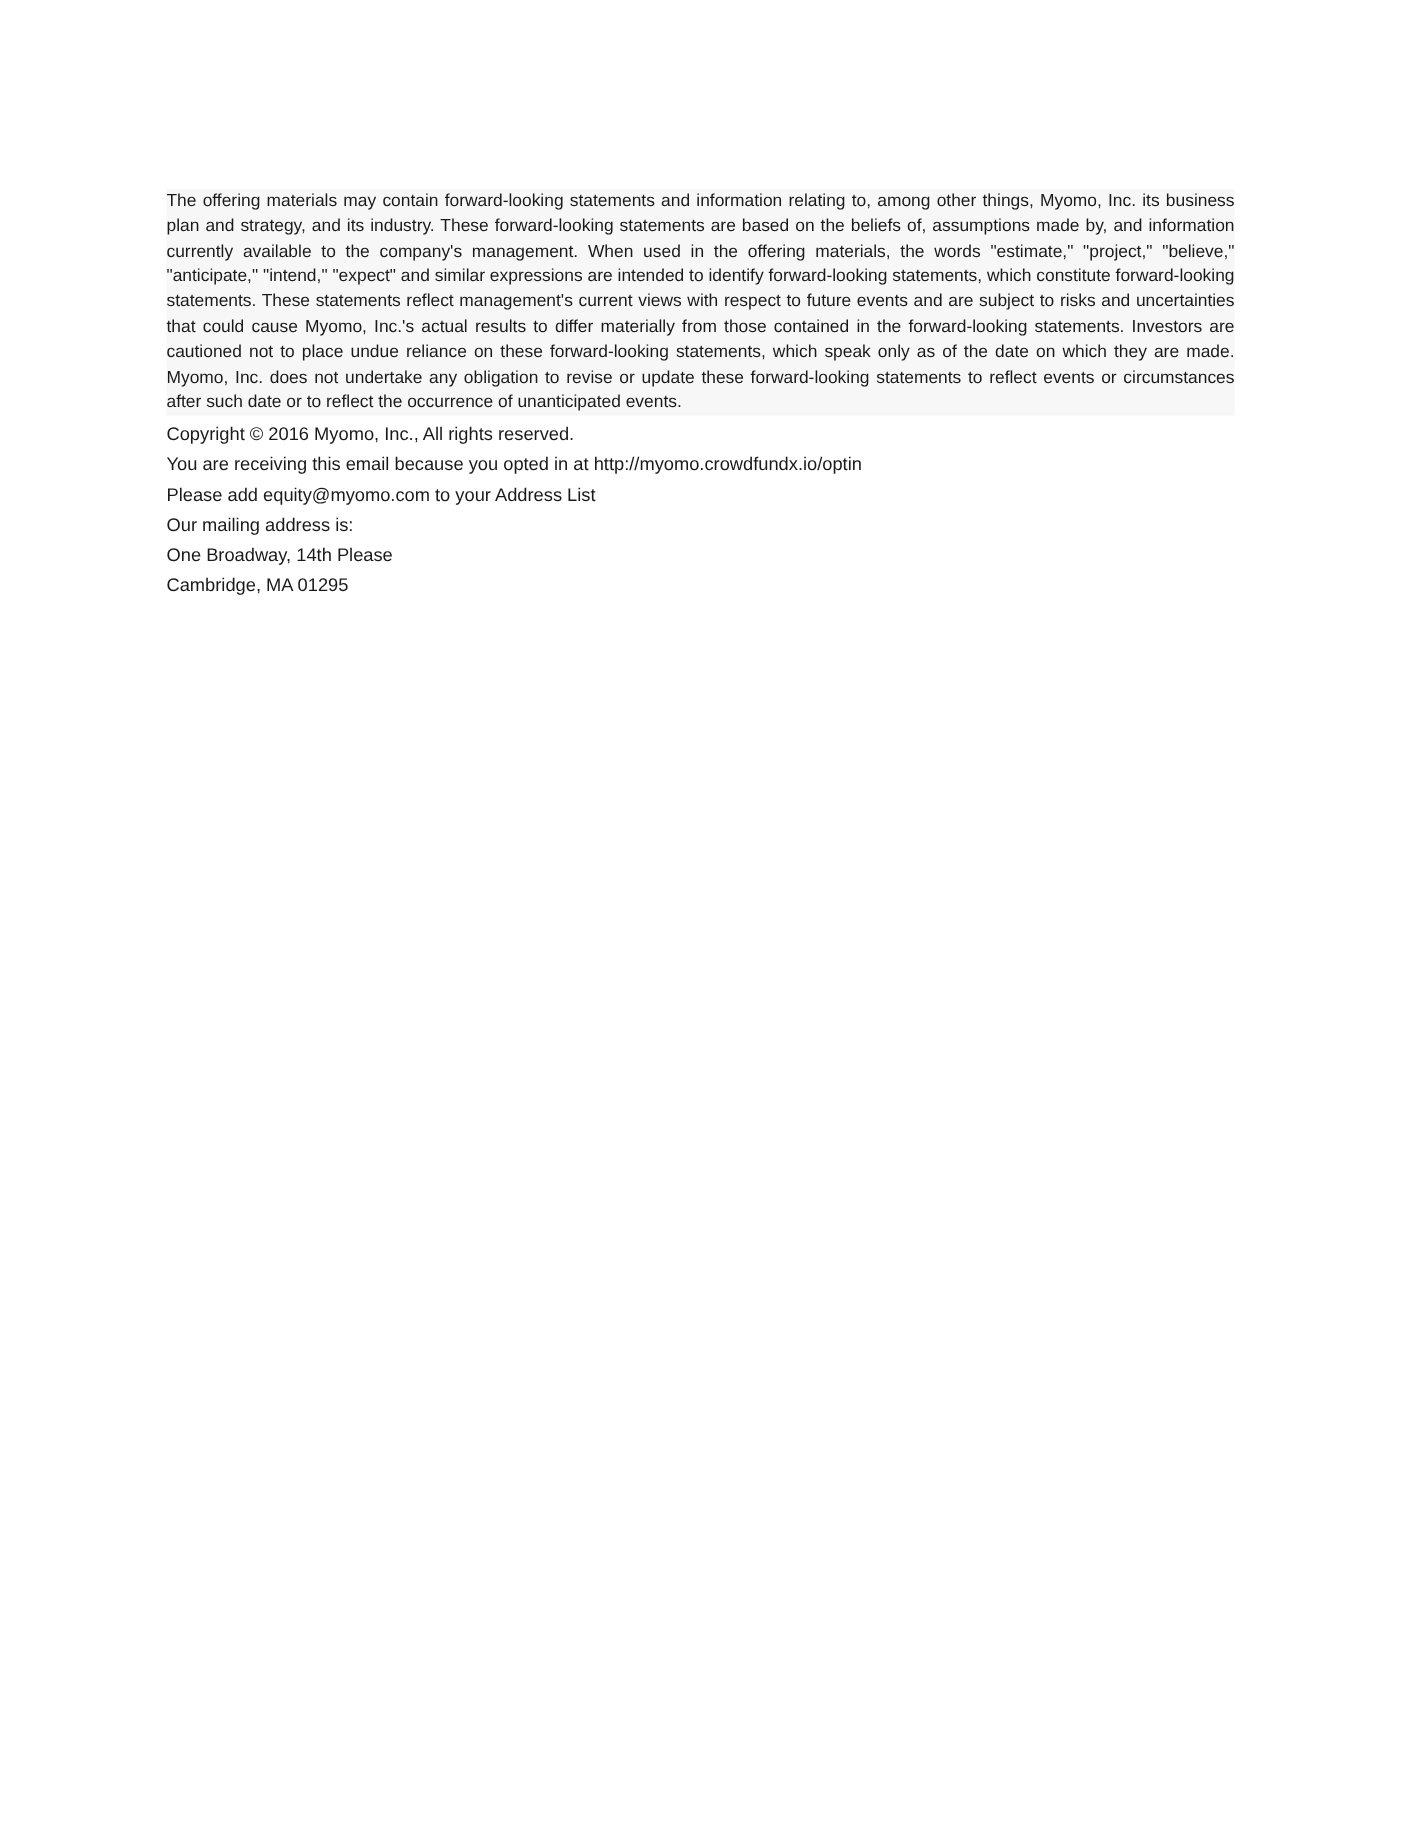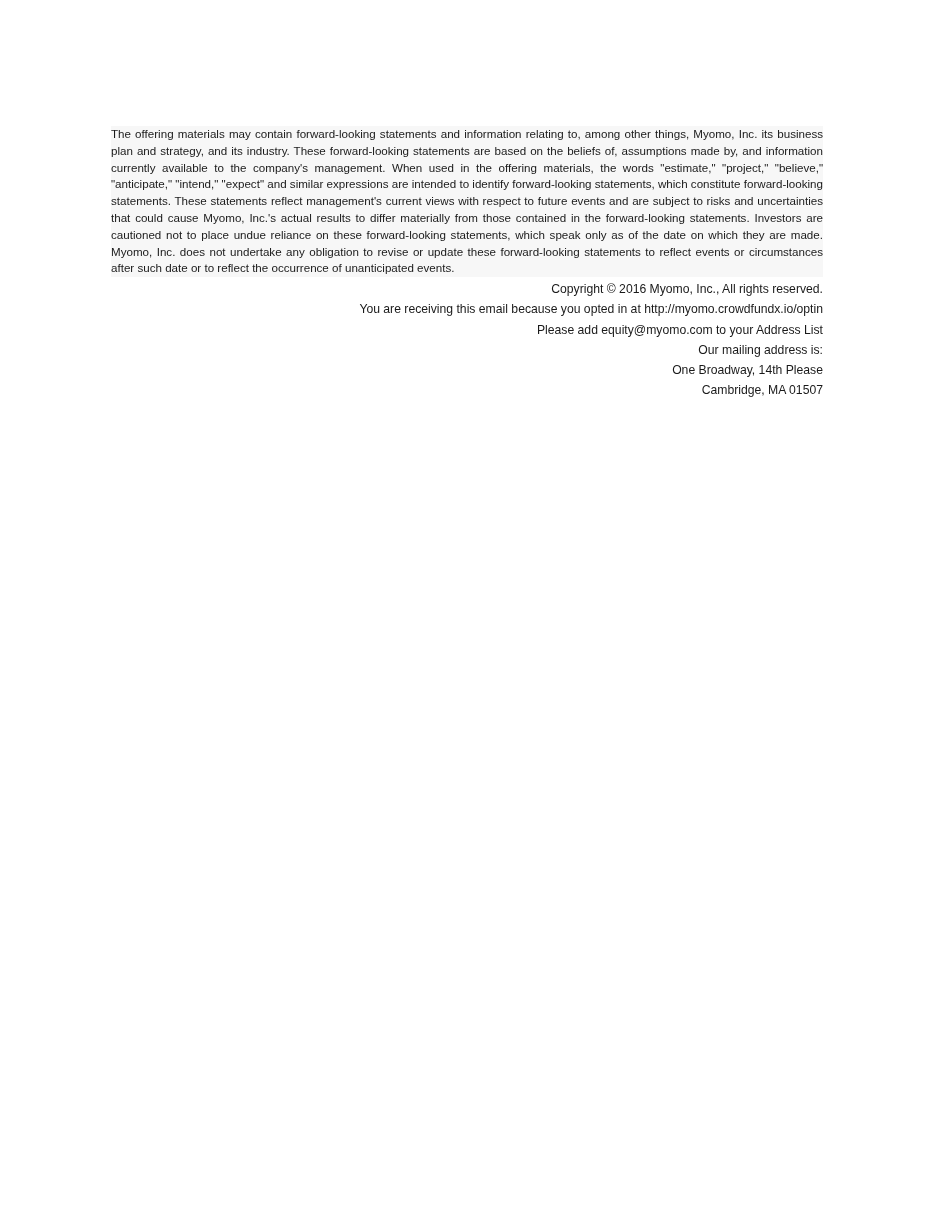--- a/index.html
+++ b/index.html
@@ -41,21 +41,21 @@
 
   .disclaimer p {
     margin: 0;
   }
 
   .footer {
     position: absolute;
     left: 111px;
     top: 279px;
     width: 712px;
-    text-align: right;
+    text-align: left;
     font-size: 12.2px;
     line-height: 1.66;
     color: #1a1a1a;
   }
 
   .footer-line {
     display: block;
     white-space: nowrap;
   }
 
@@ -88,17 +88,17 @@
   <div class="disclaimer">
     <p>The offering materials may contain forward-looking statements and information relating to, among other things, Myomo, Inc. its business plan and strategy, and its industry. These forward-looking statements are based on the beliefs of, assumptions made by, and information currently available to the company's management. When used in the offering materials, the words "estimate," "project," "believe," "anticipate," "intend," "expect" and similar expressions are intended to identify forward-looking statements, which constitute forward-looking statements. These statements reflect management's current views with respect to future events and are subject to risks and uncertainties that could cause Myomo, Inc.'s actual results to differ materially from those contained in the forward-looking statements. Investors are cautioned not to place undue reliance on these forward-looking statements, which speak only as of the date on which they are made. Myomo, Inc. does not undertake any obligation to revise or update these forward-looking statements to reflect events or circumstances after such date or to reflect the occurrence of unanticipated events.</p>
   </div>
 
   <div class="footer">
     <span class="footer-line">Copyright © 2016 Myomo, Inc., All rights reserved.</span>
     <span class="footer-line">You are receiving this email because you opted in at http://myomo.crowdfundx.io/optin</span>
     <span class="footer-line">Please add equity@myomo.com to your Address List</span>
     <span class="footer-line">Our mailing address is:</span>
     <span class="footer-line">One Broadway, 14th Please</span>
-    <span class="footer-line">Cambridge, MA 01507</span>
+    <span class="footer-line">Cambridge, MA 01295</span>
     <span class="footer-gap"></span>
   </div>
 
 </div>
 
 </body></html>

